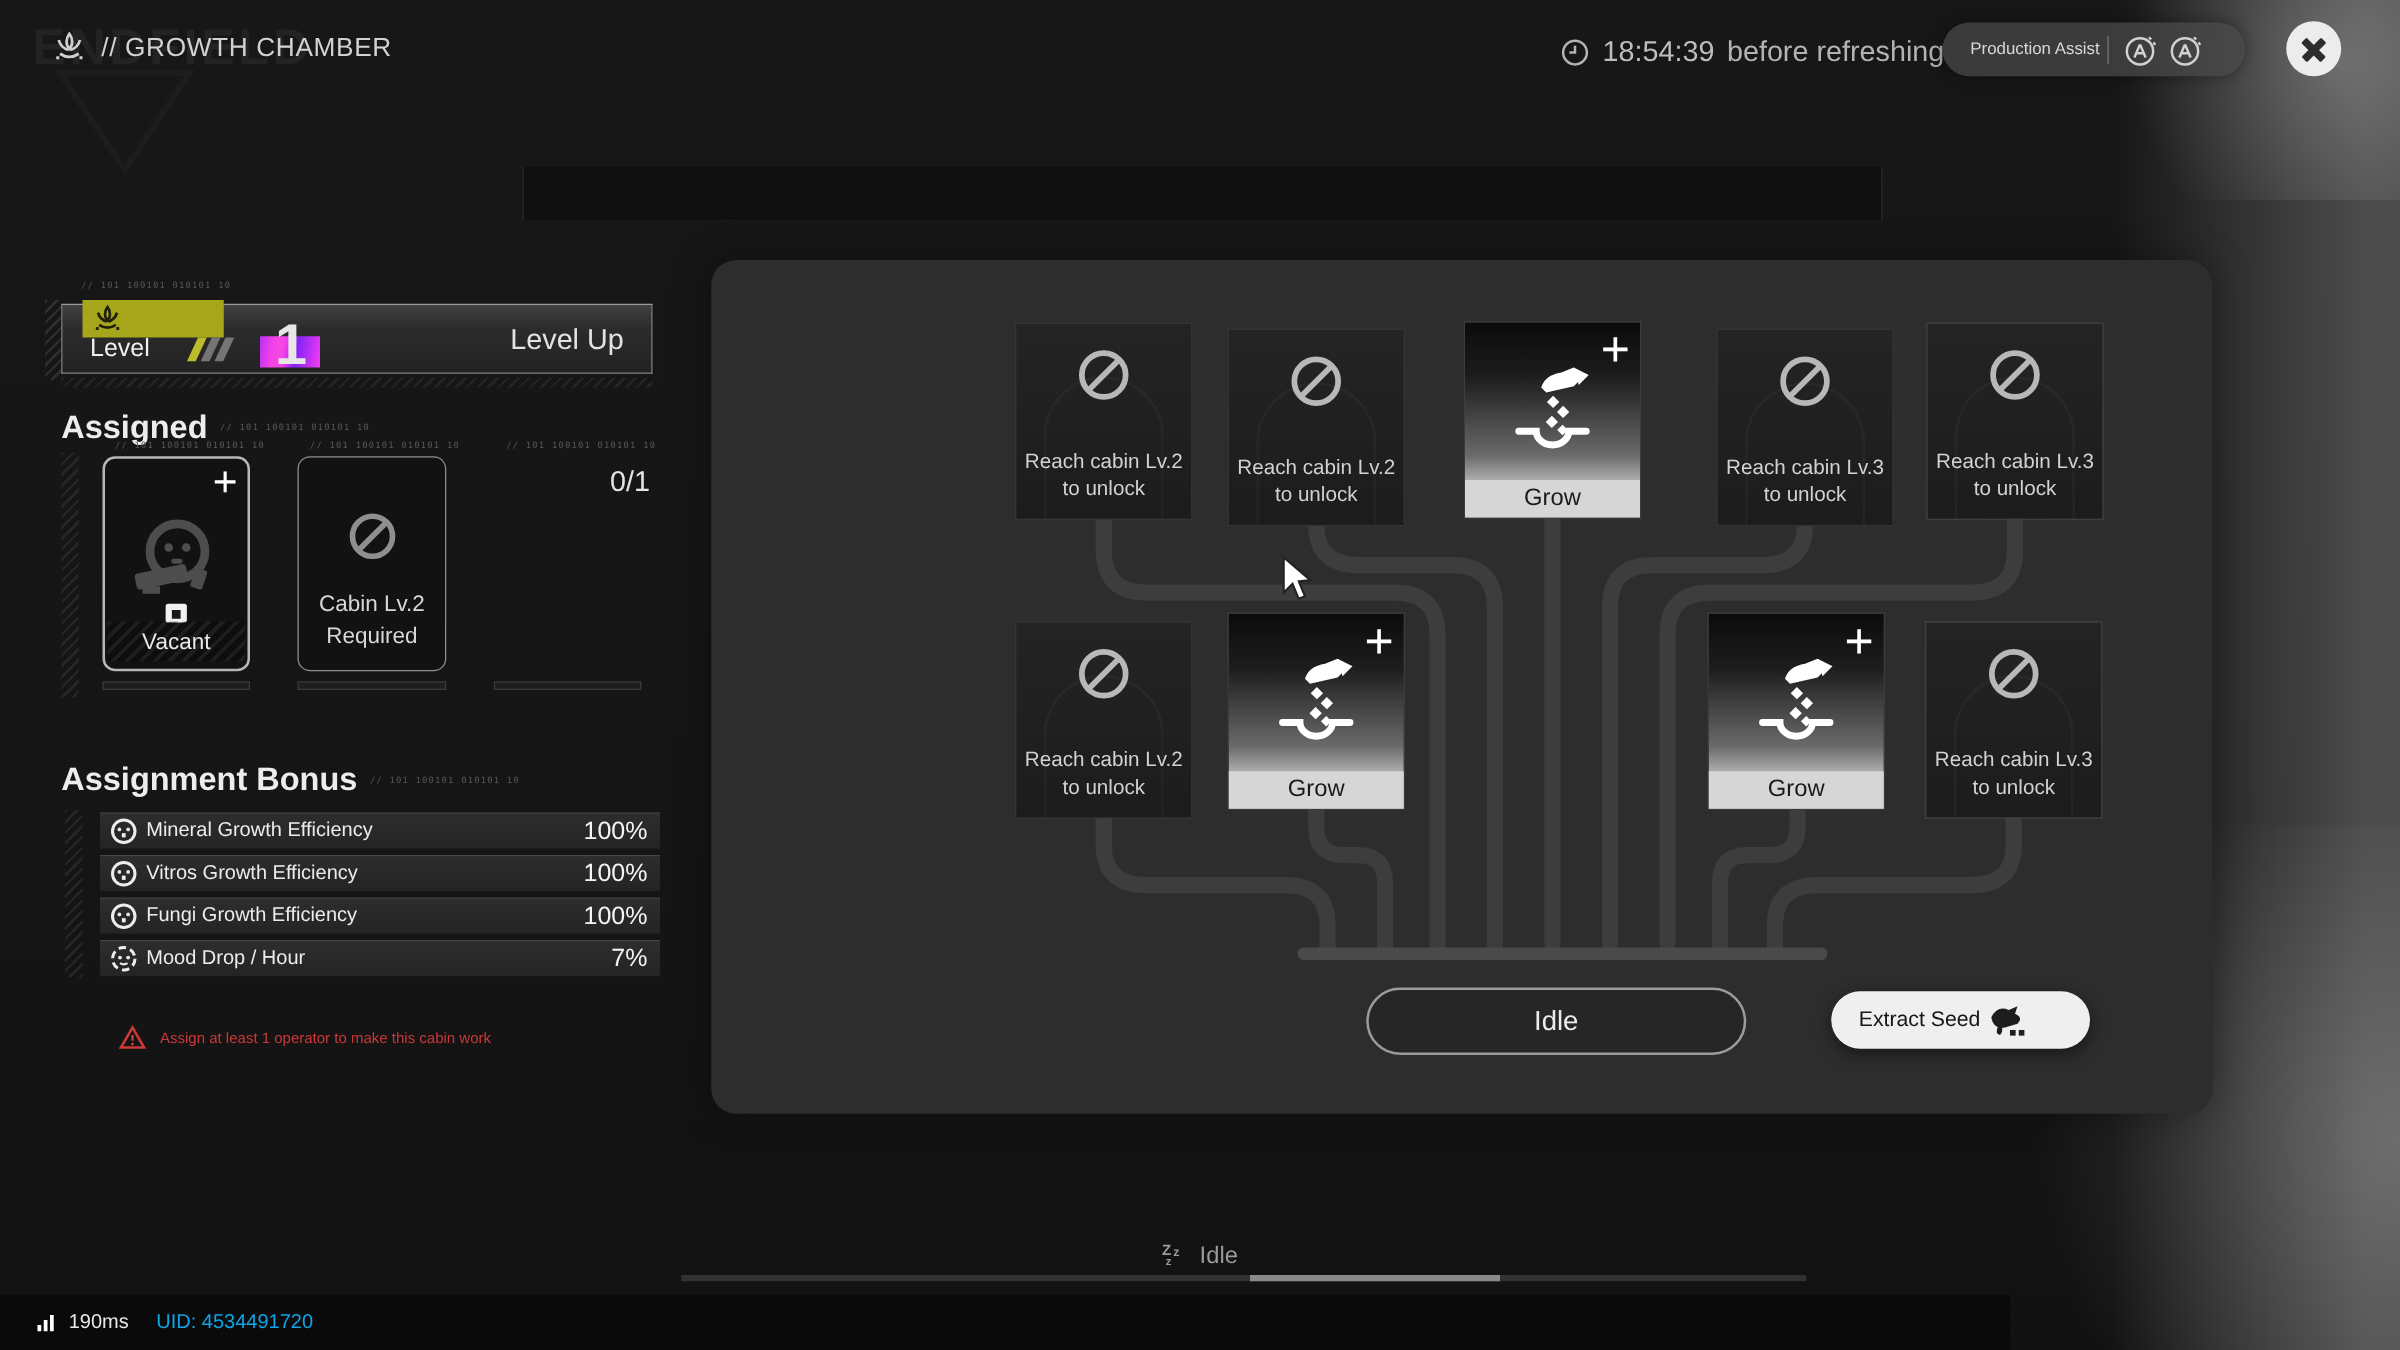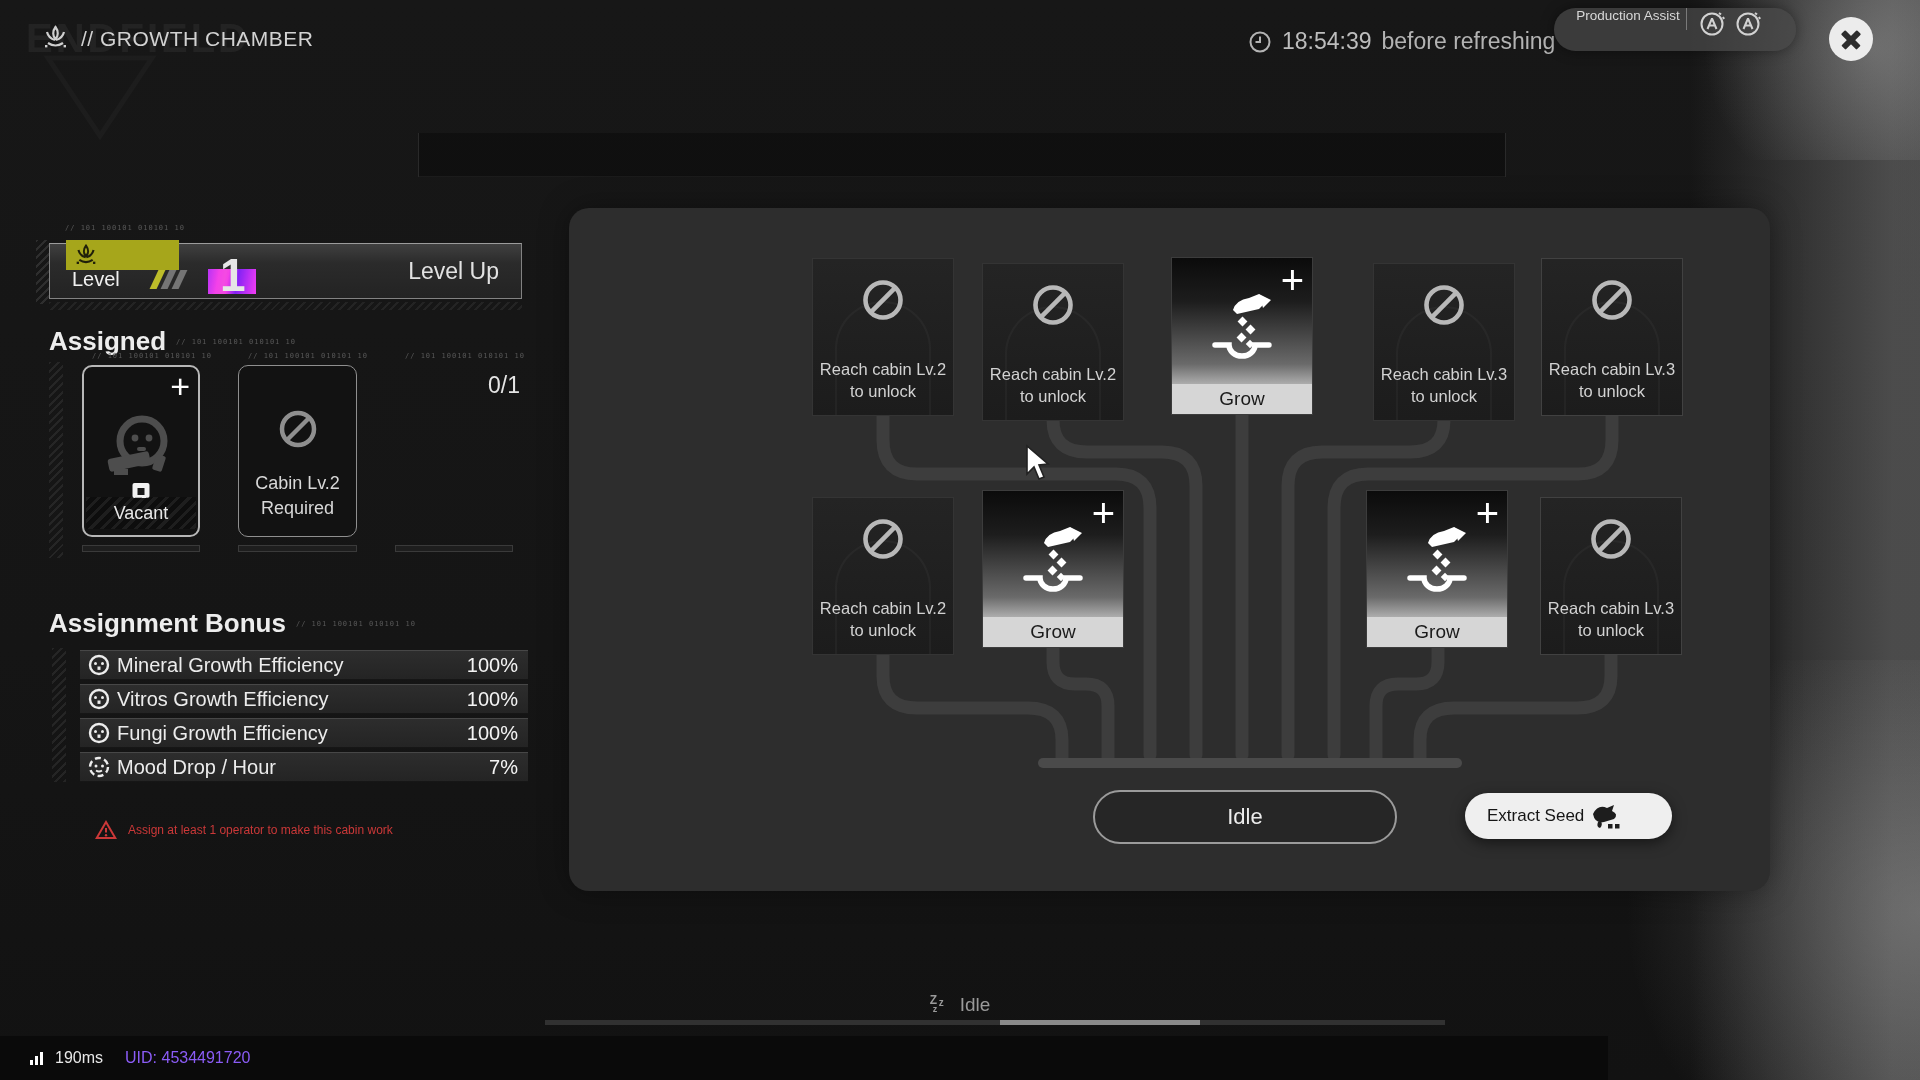--- a/index.html
+++ b/index.html
@@ -16,22 +16,22 @@
       background:radial-gradient(circle at 100% 60%,rgba(190,190,190,.30),transparent 75%);}
   
   .watermark{left:26px;top:16px;font-size:40px;font-weight:bold;letter-spacing:3px;
       color:rgba(255,255,255,.055);}
   .watermark-tri{left:40px;top:52px;opacity:.5;}
   
   .title-row{left:42px;top:24px;display:flex;align-items:flex-end;gap:12px;}
   .page-title{font-size:21px;letter-spacing:.5px;color:#d2d2d2;}
   .timer-row{left:1248px;top:28px;display:flex;align-items:center;gap:10px;color:#b3b3b3;font-size:23px;}
   .timer-num{color:#bdbdbd;}
-  .assist-pill{left:1554px;top:8px;width:242px;height:43px;border-radius:22px;
-      background:rgba(72,72,72,.75);display:flex;align-items:flex-start;box-shadow:0 0 14px rgba(0,0,0,.4);}
+  .assist-pill{left:1554px;top:18px;width:242px;height:43px;border-radius:22px;
+      background:rgba(72,72,72,.75);display:flex;align-items:center;box-shadow:0 0 14px rgba(0,0,0,.4);}
   .assist-label{width:108px;margin-left:20px;font-size:13.5px;line-height:1.25;text-align:center;color:#d8d8d8;}
   .assist-div{width:1px;height:22px;background:#7a7a7a;margin:0 10px 0 4px;}
   .close-btn{left:1829px;top:17px;width:44px;height:44px;border-radius:50%;background:#ececec;
       display:flex;align-items:center;justify-content:center;cursor:pointer;}
   .close-x{position:relative;width:24px;height:24px;}
   .close-x span{position:absolute;left:1px;top:10px;width:22px;height:5.5px;background:#2d2d2d;border-radius:1px;}
   .close-x span:nth-child(1){transform:rotate(45deg);}
   .close-x span:nth-child(2){transform:rotate(-45deg);}
   .top-band{left:418px;top:133px;width:1086px;height:44px;background:rgba(8,8,8,.42);
       border-left:1px solid rgba(120,120,120,.25);border-right:1px solid rgba(120,120,120,.25);
@@ -76,21 +76,21 @@
       background:repeating-linear-gradient(135deg,rgba(255,255,255,.05) 0 3px,rgba(0,0,0,.25) 3px 8px);
       font-size:18px;color:#e8e8e8;}
   .slot-noentry{position:absolute;left:50%;top:42px;transform:translateX(-50%);}
   .slot-req{position:absolute;left:0;right:0;bottom:16px;text-align:center;font-size:18px;line-height:1.35;color:#d8d8d8;
       padding:0 14px;}
   .slot-underbar{position:absolute;top:545px;height:7px;background:#1e1e1e;border:1px solid #3a3a3a;box-sizing:border-box;}
   
   .bonus-row{position:absolute;left:80px;width:448px;height:30px;display:flex;align-items:center;
       background:linear-gradient(180deg,#2d2d2d,#242424);border-top:1px solid #474747;border-bottom:1px solid #161616;
       box-sizing:border-box;padding:0 10px 0 8px;}
-  .bonus-label{font-size:20px;color:#ececec;margin-left:7px;}
+  .bonus-label{font-size:16px;color:#ececec;margin-left:7px;}
   .bonus-val{margin-left:auto;font-size:20px;color:#f4f4f4;}
   .warning-row{left:95px;top:820px;display:flex;align-items:center;gap:11px;color:#cb3838;font-size:12px;}
   
   .panel{left:569px;top:208px;width:1201px;height:683px;border-radius:20px;background:#2d2d2d;
       box-shadow:0 0 30px rgba(0,0,0,.35);}
   .pipes{left:569px;top:208px;}
   .tile{position:absolute;width:142px;height:158px;box-sizing:border-box;}
   .tile.lock{background:linear-gradient(180deg,#242424 0%,#1c1c1c 100%);border:1px solid #343434;}
   .tile.lock::before{content:"";position:absolute;left:22px;right:22px;top:42px;bottom:0;
       border:2px solid rgba(255,255,255,.035);border-bottom:none;border-radius:60px 60px 0 0;}
@@ -109,21 +109,21 @@
       display:flex;align-items:center;cursor:pointer;box-shadow:0 4px 14px rgba(0,0,0,.5);
       font-size:17px;color:#161616;padding-left:22px;box-sizing:border-box;gap:6px;}
   
   .idle-status{left:0;top:994px;width:1920px;display:flex;align-items:center;justify-content:center;gap:8px;
       color:#9a9a9a;font-size:19px;}
   .scroll-track{left:545px;top:1020px;width:900px;height:5px;background:#313131;}
   .scroll-thumb{position:absolute;left:455px;top:0;width:200px;height:5px;background:#8a8a8a;}
   .footer-bar{left:0;top:1036px;width:1608px;height:44px;background:#0a0a0a;display:flex;align-items:center;
       padding-left:30px;box-sizing:border-box;gap:12px;}
   .ping{font-size:16px;color:#e8e8e8;}
-  .uid{font-size:16px;color:#8b5cf6;margin-left:10px;}
+  .uid{font-size:16px;color:#0ea5e9;margin-left:10px;}
   .sig{display:flex;align-items:flex-end;gap:2px;height:13px;}
   .sig i{display:block;width:3px;background:#fff;}
   
   .zzz{position:relative;width:22px;height:22px;color:#9a9a9a;font-weight:bold;}
   .zzz span{position:absolute;line-height:1;}
   .zzz .z1{left:0;top:0;font-size:12px;}
   .zzz .z2{left:9px;top:4px;font-size:10px;}
   .zzz .z3{left:3px;top:11px;font-size:9px;}
   
   .cursor{left:1023px;top:444px;}

